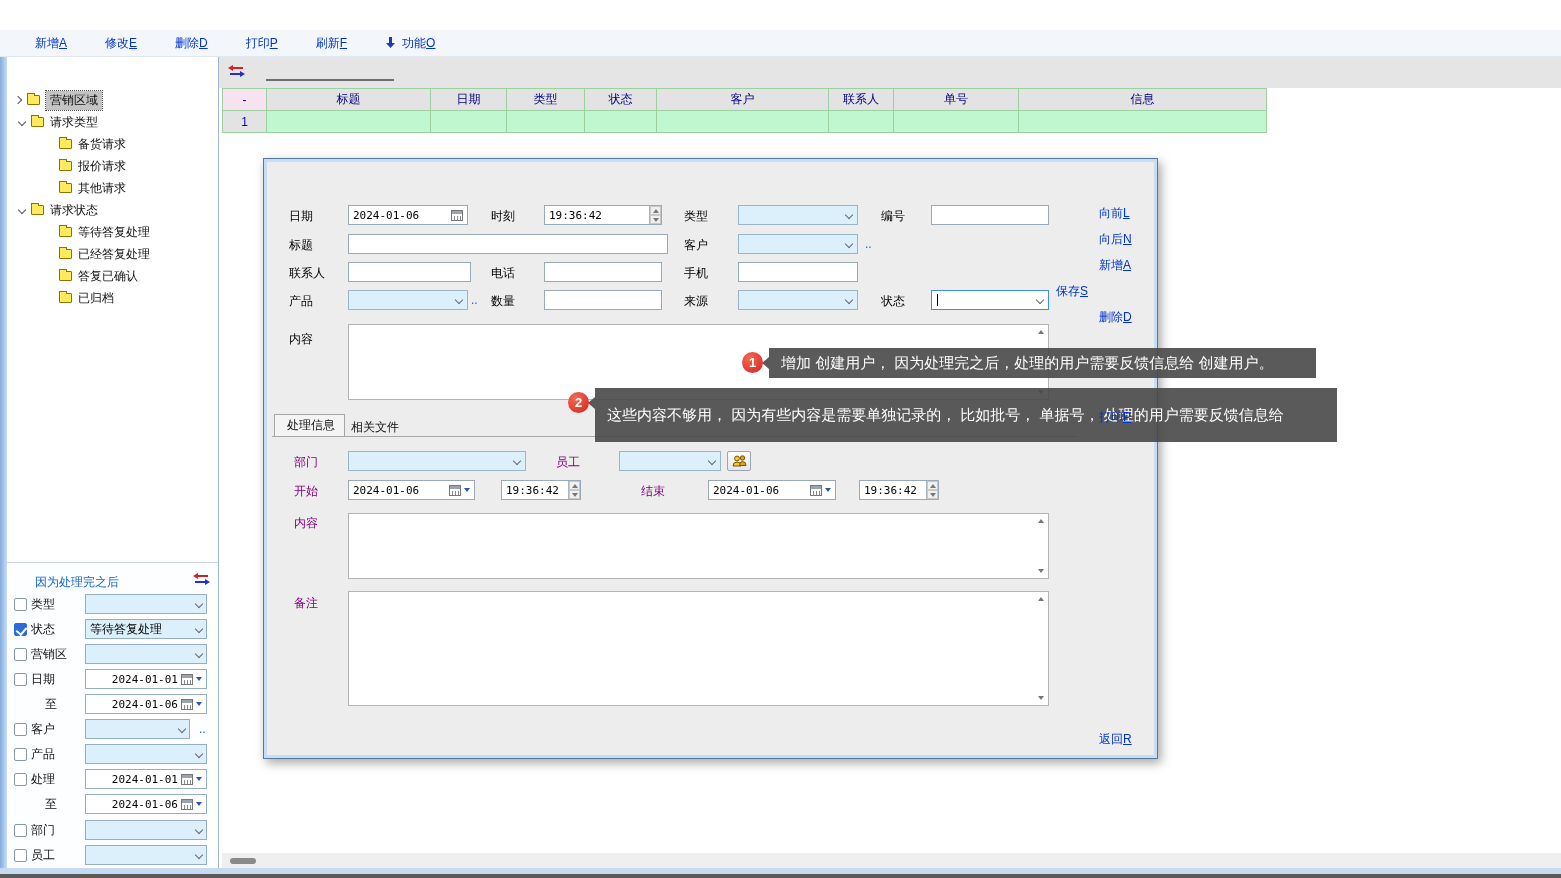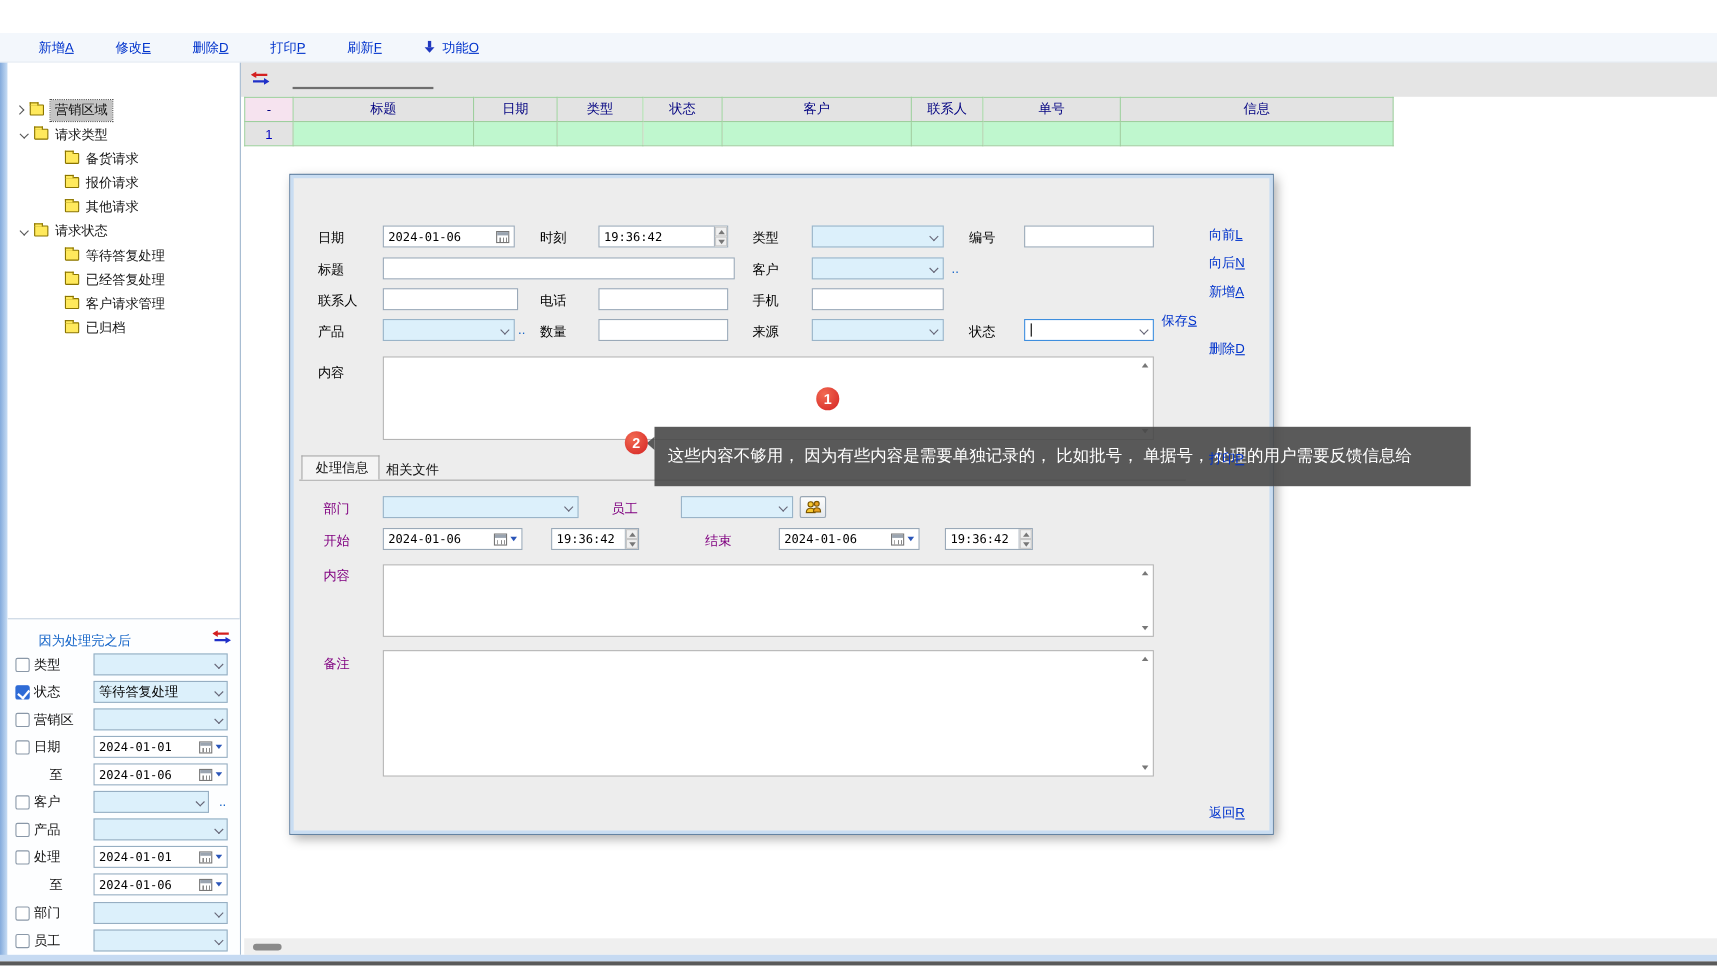--- a/index.html
+++ b/index.html
@@ -39,21 +39,21 @@
                   background:#FFE95C; border:1px solid #8A7400; border-bottom:none; }
   .cal { width:12px; height:11px; border:1px solid #777; background:#fff; position:relative; flex:0 0 auto; }
   .cal::before { content:""; position:absolute; left:0; top:0; right:0; height:3px; background:#9AA4B0; }
   .cal::after { content:""; position:absolute; left:2px; top:5px; width:7px; height:4px;
                 background:repeating-linear-gradient(to right,#888 0 1px,transparent 1px 3px); }
   .spin { width:12px; height:18px; border-left:1px solid #AAB4BE; display:flex; flex-direction:column; }
   .spin b { flex:1; background:#F0F0F0; border:1px solid #C8C8C8; display:flex; align-items:center; justify-content:center; }
 
   
   .sidebar { position:absolute; left:7px; top:57px; width:212px; height:811px; background:#fff;
-             border-right:1px solid #9FB6CE; }
+             border-right:1px solid #9FB6CE;text-align:right; }
   .titem { position:absolute; height:20px; display:flex; align-items:center; gap:6px; color:#111;
            white-space:nowrap; cursor:default; }
   .tsel { background:#C4C4C4; outline:1px dotted #555; padding:1px 4px; }
   .search { position:absolute; left:0; top:505px; width:211px; height:306px; border-top:1px solid #C8D4E2; background:#FDFEFF; }
   .stitle { position:absolute; left:28px; top:11px; color:#1464C8; }
   .srow { position:absolute; height:20px; display:flex; align-items:center; }
   .slabel { position:absolute; left:24px; color:#111; white-space:nowrap; }
   .slabel.to { left:38px; }
   .chk { position:absolute; left:7px; width:13px; height:13px; border:1px solid #8A98A8; background:#fff;
          border-radius:2px; }
@@ -198,21 +198,21 @@
       <div class="titem" style="left:52px; top:165px;">
         <span class="fold"></span>
         <span>等待答复处理</span>
       </div>
       <div class="titem" style="left:52px; top:187px;">
         <span class="fold"></span>
         <span>已经答复处理</span>
       </div>
       <div class="titem" style="left:52px; top:209px;">
         <span class="fold"></span>
-        <span>客户请求管理</span>
+        <span>答复已确认</span>
       </div>
       <div class="titem" style="left:52px; top:231px;">
         <span class="fold"></span>
         <span>已归档</span>
       </div>
     </div>
 
     <div class="search">
       <span class="stitle">因为处理完之后</span>
       <svg style="position:absolute; right:8px; top:10px;" width="17" height="13" viewBox="0 0 17 13">
@@ -496,19 +496,22 @@
     <span class="dbtn" style="left:835px; top:46px;"><span>向前</span><span class="key">L</span></span>
     <span class="dbtn" style="left:835px; top:72px;"><span>向后</span><span class="key">N</span></span>
     <span class="dbtn" style="left:835px; top:98px;"><span>新增</span><span class="key">A</span></span>
     <span class="dbtn" style="left:792px; top:124px;"><span>保存</span><span class="key">S</span></span>
     <span class="dbtn" style="left:835px; top:150px;"><span>删除</span><span class="key">D</span></span>
     <span class="dbtn printbtn" style="left:835px; top:250px;"><span>打印</span><span class="key">P</span></span>
     <span class="dbtn" style="left:835px; top:572px;"><span>返回</span><span class="key">R</span></span>
   </div>
 
   <div class="acircle" style="left:742px; top:352px;">1</div>
+  <div class="atip" style="left:769px; top:348px; width:547px; height:30px;">
+    <span class="ln">增加 创建用户， 因为处理完之后，处理的用户需要反馈信息给 创建用户。</span>
+  </div>
 
   <div class="acircle" style="left:568px; top:392px;">2</div>
   <div class="atip" style="left:595px; top:388px; width:742px; height:54px;">
     <span class="ln">这些内容不够用， 因为有些内容是需要单独记录的， 比如批号， 单据号， 处理的用户需要反馈信息给</span>
   </div>
 
 </div>
 
 </body></html>

